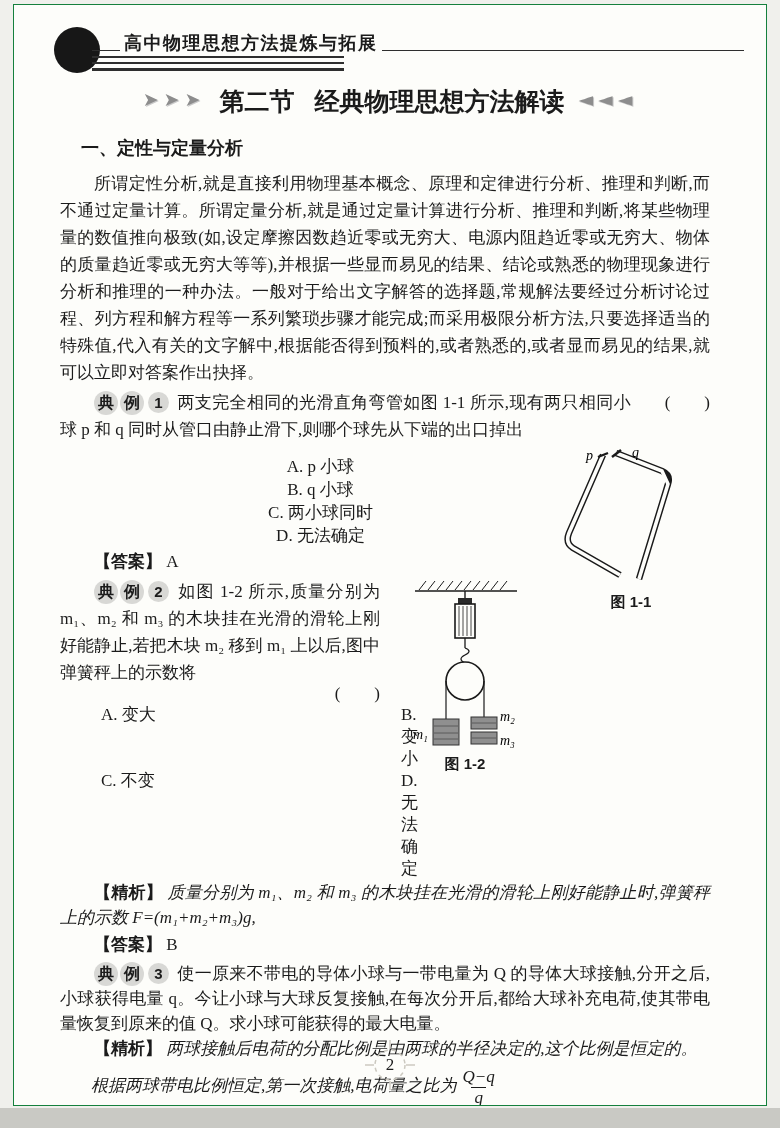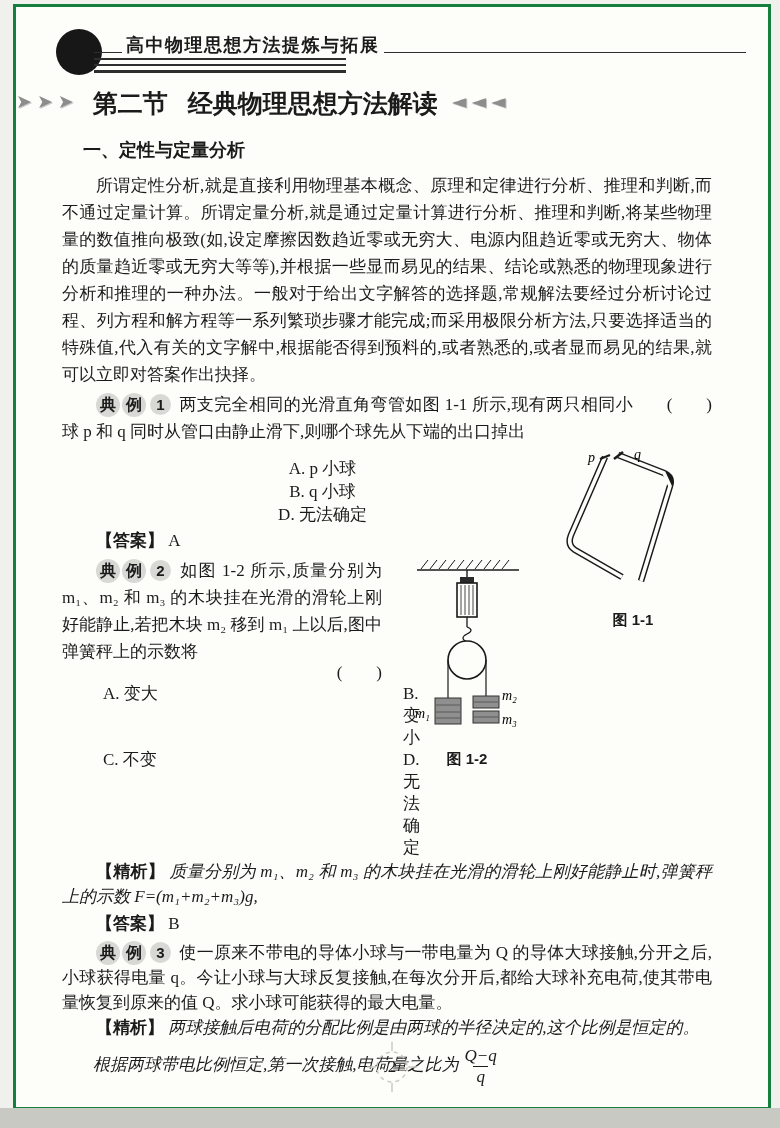--- a/index.html
+++ b/index.html
@@ -1,34 +1,34 @@
 <!DOCTYPE html>
 <html><head>
 <meta charset="utf-8">
 <style>
   html,body{margin:0;padding:0;}
   body{width:780px;height:1128px;position:relative;background:#f0f0ec;
        font-family:"Liberation Serif","DejaVu Serif",serif;color:#1b1b1b;}
   .page{position:absolute;left:13px;top:4px;width:752px;height:1100px;
-        background:#fdfdfa;border:3px solid #15803d;overflow:hidden;}
+        background:#fdfdfa;border:1px solid #15803d;overflow:hidden;}
   .scan-band{position:absolute;left:0;right:0;top:1108px;height:20px;background:#c9c9c4;}
 
   
   .logo-circle{position:absolute;left:40px;top:22px;width:46px;height:46px;
                background:#171717;border-radius:50%;}
   .hline{position:absolute;background:#2e2e2e;height:2px;}
   .hl1{left:78px;top:45px;width:652px;height:1px;}
   .hl2{left:78px;top:51px;width:252px;}
   .hl3{left:78px;top:57px;width:252px;}
   .hl4{left:78px;top:63px;width:252px;height:3px;}
   .book-title{position:absolute;left:106px;top:26px;font-family:"Liberation Sans","DejaVu Sans",sans-serif;
               font-weight:bold;font-size:18px;letter-spacing:1.5px;background:#fdfdfa;padding:0 4px;}
 
   
-  .title-row{padding-top:80px;text-align:left;white-space:nowrap;}
+  .title-row{padding-top:80px;text-align:center;white-space:nowrap;}
   .arrows{color:#8d8d8d;font-size:19px;letter-spacing:5px;vertical-align:4px;
           font-family:"DejaVu Sans",sans-serif;text-shadow:1px 1px 0 #c9c9c9;}
   .arrows.left{margin-right:10px;}
   .arrows.right{margin-left:10px;}
   .sec-label,.sec-title{font-family:"Liberation Sans","DejaVu Sans",sans-serif;font-weight:bold;font-size:25px;}
   .sec-label{margin-right:16px;}
 
   main{padding:18px 56px 0 46px;}
   h2{font-family:"Liberation Sans","DejaVu Sans",sans-serif;font-size:18px;
      margin:0 0 10px 21px;font-weight:bold;}
@@ -56,21 +56,21 @@
   .analysis-label,.answer-label{font-weight:bold;font-family:"Liberation Sans","DejaVu Sans",sans-serif;
                                 font-style:normal;}
   .analysis-text{font-style:italic;}
   .ans-line{line-height:26px;margin-top:2px;}
 
   figure{margin:0;text-align:center;}
   .fig-float{float:right;}
   .fig1{width:158px;margin:2px 0 4px 12px;}
   .fig2{width:150px;margin:2px 0 4px 10px;}
   figcaption{font-weight:bold;font-size:15px;font-family:"Liberation Sans","DejaVu Sans",sans-serif;
-             margin-top:18px;}
+             margin-top:2px;}
   .figlabel{font-style:italic;font-size:14px;font-family:"Liberation Serif",serif;}
 
   
   .formula-line{margin:6px 0 2px 31px;font-size:17px;line-height:24px;font-style:italic;}
   .frac{display:inline-flex;flex-direction:column;align-items:center;vertical-align:middle;
         line-height:1.15;margin:0 3px;font-family:"Liberation Serif",serif;}
   .frac .fn{padding:0 3px;}
   .frac .fd{padding:0 3px;border-top:1.2px solid #1b1b1b;}
 
   
@@ -126,20 +126,21 @@
         </g>
         <text x="30" y="15" class="figlabel" font-style="italic" font-size="15">p</text>
         <text x="76" y="12" class="figlabel" font-style="italic" font-size="15">q</text>
       </svg>
       <figcaption>图 1-1</figcaption>
     </figure>
 
     <div class="opts-list">
       <div>A. p 小球</div>
       <div>B. q 小球</div>
+      <div>C. 两小球同时</div>
       <div>D. 无法确定</div>
     </div>
 
     <p class="body-text indent ans-line">
       <span class="answer-label">【答案】</span>
       <span>A</span>
     </p>
 
     <figure class="fig-float fig2">
       <svg width="140" height="172" viewBox="0 0 140 172">

